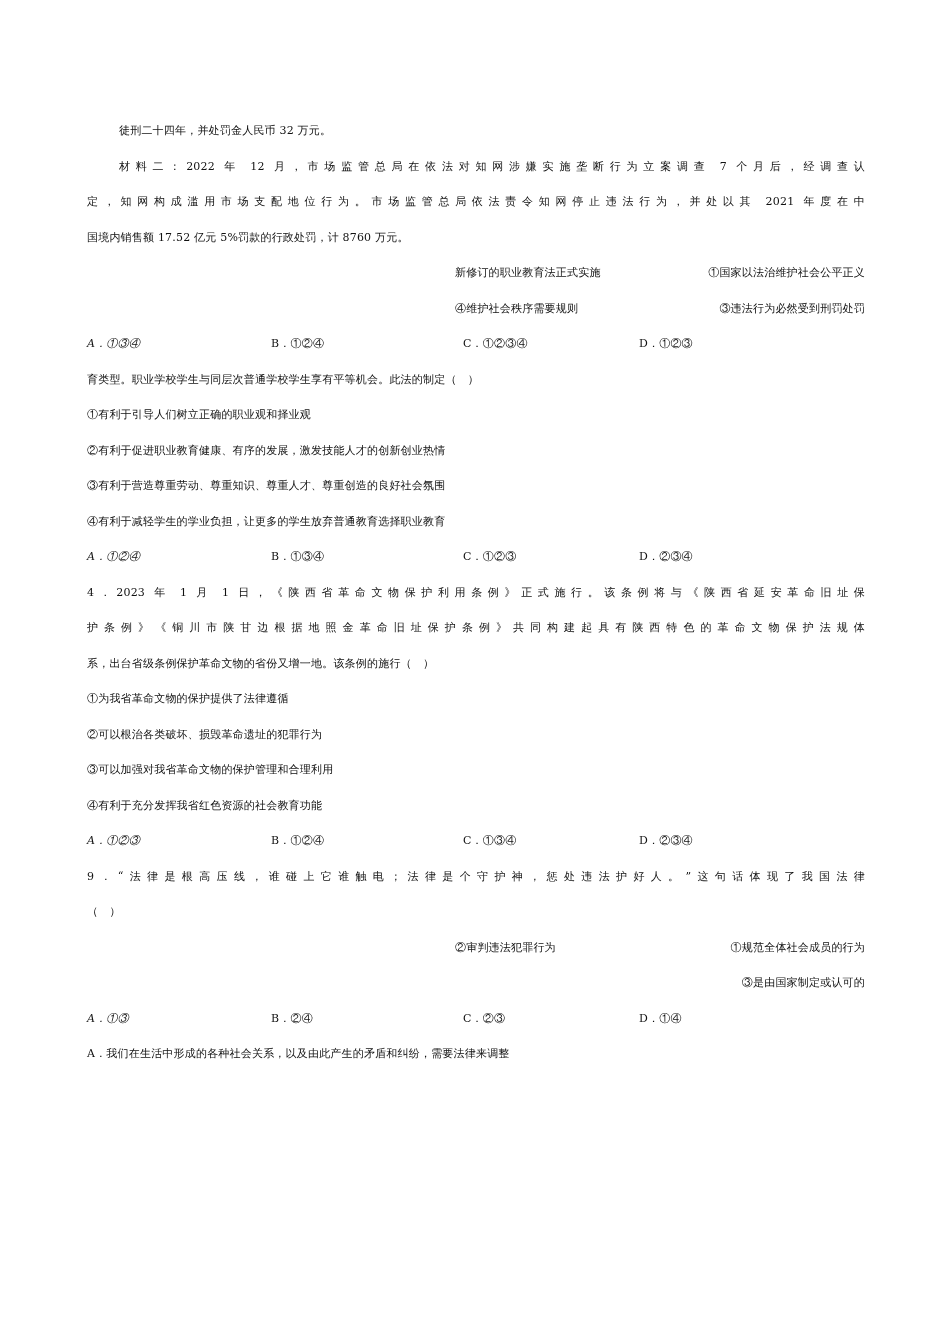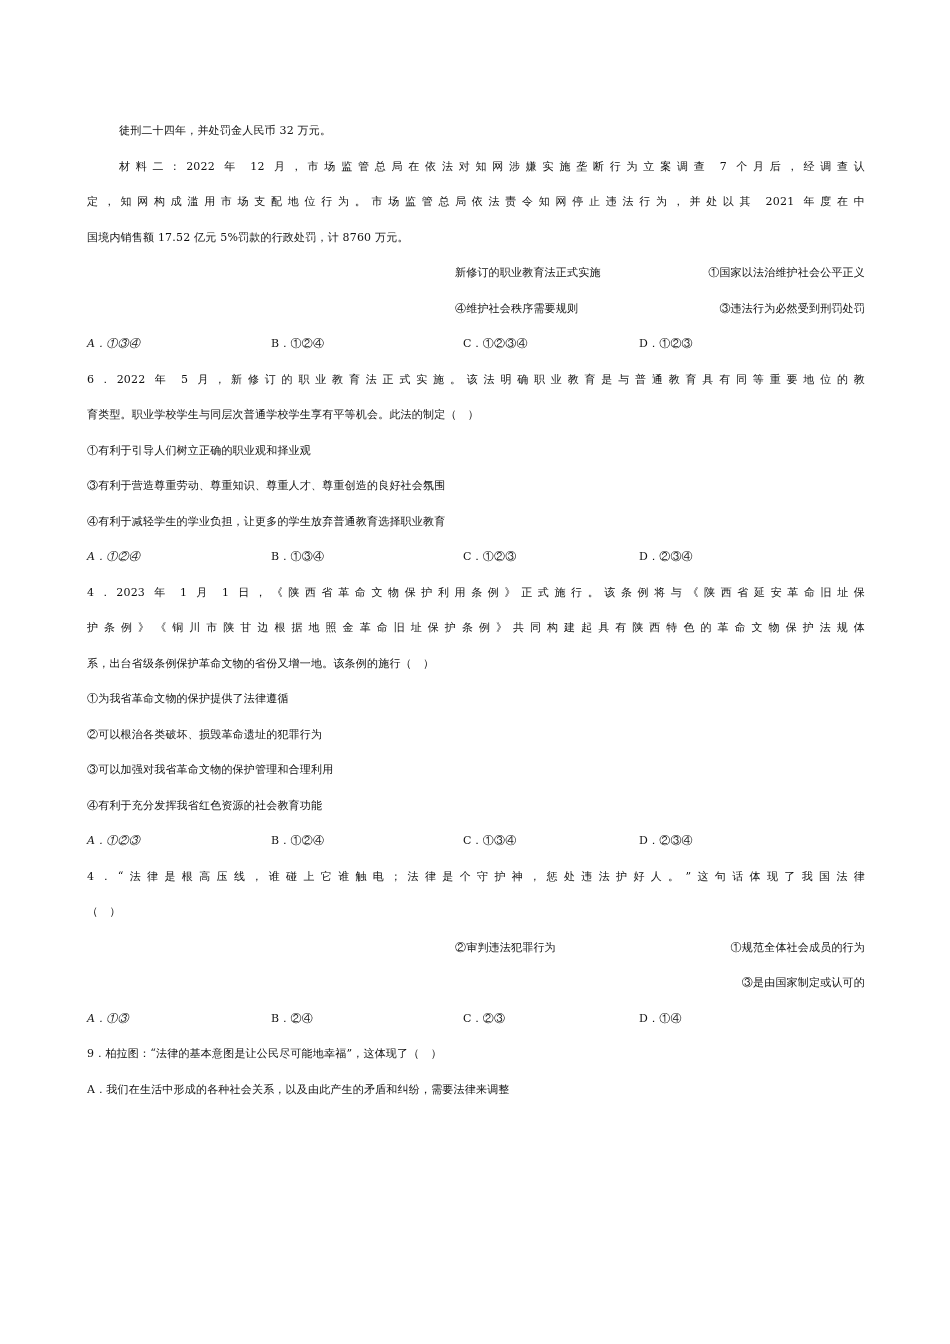--- a/index.html
+++ b/index.html
@@ -33,23 +33,23 @@
     <span>③违法行为必然受到刑罚处罚</span>
     <span class="c2">④维护社会秩序需要规则</span>
   </div>
   <div class="line opts">
     <span class="opt a">A．①③④</span>
     <span class="opt b">B．①②④</span>
     <span class="opt c">C．①②③④</span>
     <span class="opt d">D．①②③</span>
   </div>
 
-  <div class="line justify">6．2022 年 5 月，新修订的职业教育法正式实施。该法明确职业教育是与普通教育具有同等重要地位的教</div>
   <div class="line">育类型。职业学校学生与同层次普通学校学生享有平等机会。此法的制定（　）</div>
   <div class="line">①有利于引导人们树立正确的职业观和择业观</div>
+  <div class="line">②有利于促进职业教育健康、有序的发展，激发技能人才的创新创业热情</div>
   <div class="line">③有利于营造尊重劳动、尊重知识、尊重人才、尊重创造的良好社会氛围</div>
   <div class="line">④有利于减轻学生的学业负担，让更多的学生放弃普通教育选择职业教育</div>
   <div class="line opts">
     <span class="opt a">A．①②④</span>
     <span class="opt b">B．①③④</span>
     <span class="opt c">C．①②③</span>
     <span class="opt d">D．②③④</span>
   </div>
 
   <div class="line justify">4．2023 年 1 月 1 日，《陕西省革命文物保护利用条例》正式施行。该条例将与《陕西省延安革命旧址保</div>
@@ -59,32 +59,31 @@
   <div class="line">②可以根治各类破坏、损毁革命遗址的犯罪行为</div>
   <div class="line">③可以加强对我省革命文物的保护管理和合理利用</div>
   <div class="line">④有利于充分发挥我省红色资源的社会教育功能</div>
   <div class="line opts">
     <span class="opt a">A．①②③</span>
     <span class="opt b">B．①②④</span>
     <span class="opt c">C．①③④</span>
     <span class="opt d">D．②③④</span>
   </div>
 
-  <div class="line justify">4．“法律是根高压线，谁碰上它谁触电；法律是个守护神，惩处违法护好人。”这句话体现了我国法律</div>
+  <div class="line justify">9．“法律是根高压线，谁碰上它谁触电；法律是个守护神，惩处违法护好人。”这句话体现了我国法律</div>
   <div class="line">（　）</div>
   <div class="line two-col">
     <span>①规范全体社会成员的行为</span>
     <span class="c2">②审判违法犯罪行为</span>
   </div>
   <div class="line two-col">
     <span>③是由国家制定或认可的</span>
   </div>
   <div class="line opts">
     <span class="opt a">A．①③</span>
     <span class="opt b">B．②④</span>
     <span class="opt c">C．②③</span>
     <span class="opt d">D．①④</span>
   </div>
 
-  <div class="line">9．柏拉图：“法律的基本意图是让公民尽可能地幸福”，这体现了（　）</div>
   <div class="line">A．我们在生活中形成的各种社会关系，以及由此产生的矛盾和纠纷，需要法律来调整</div>
 
 </div>
 
 </body></html>

